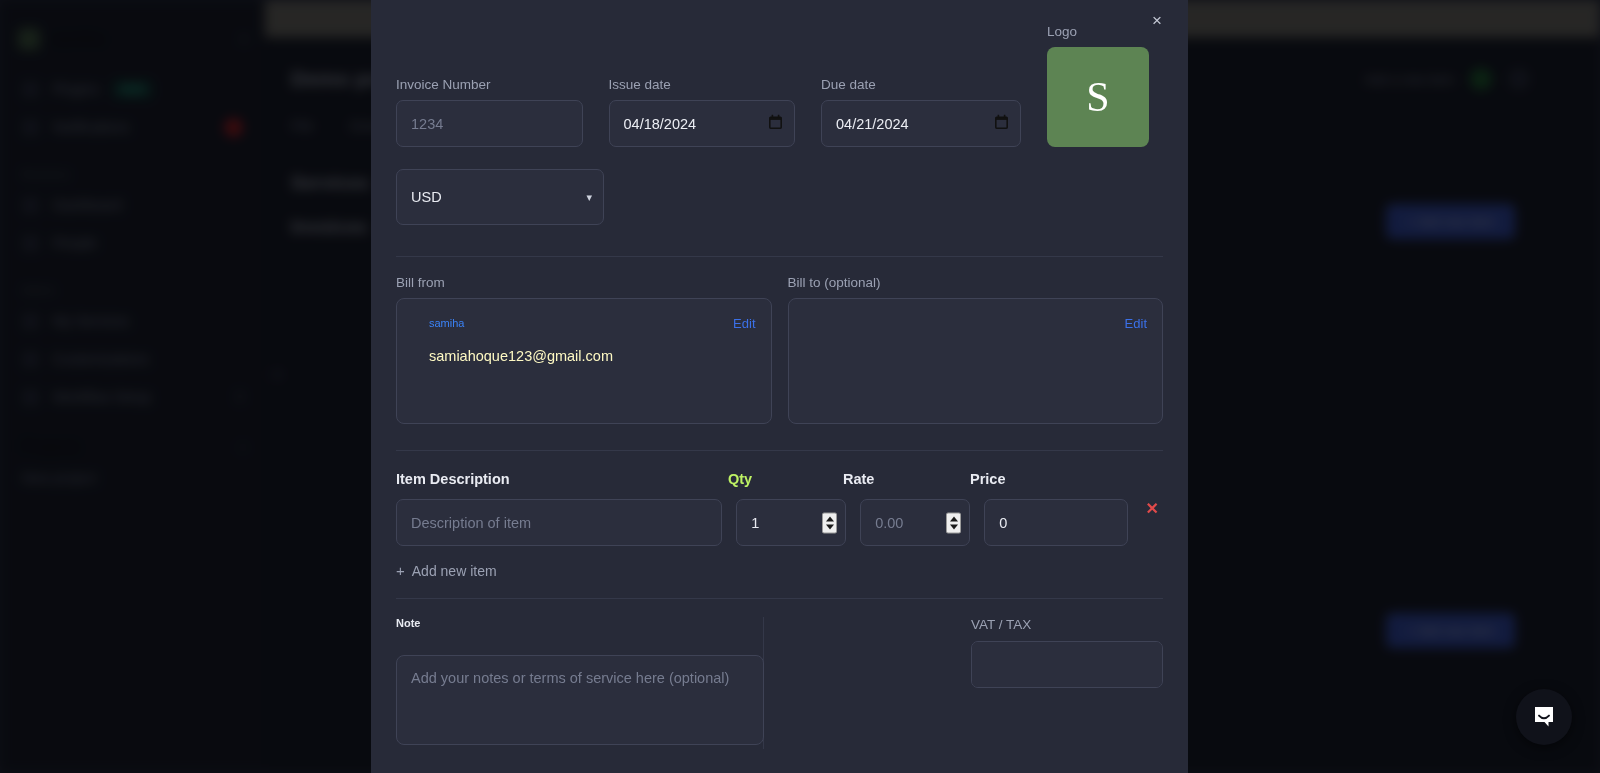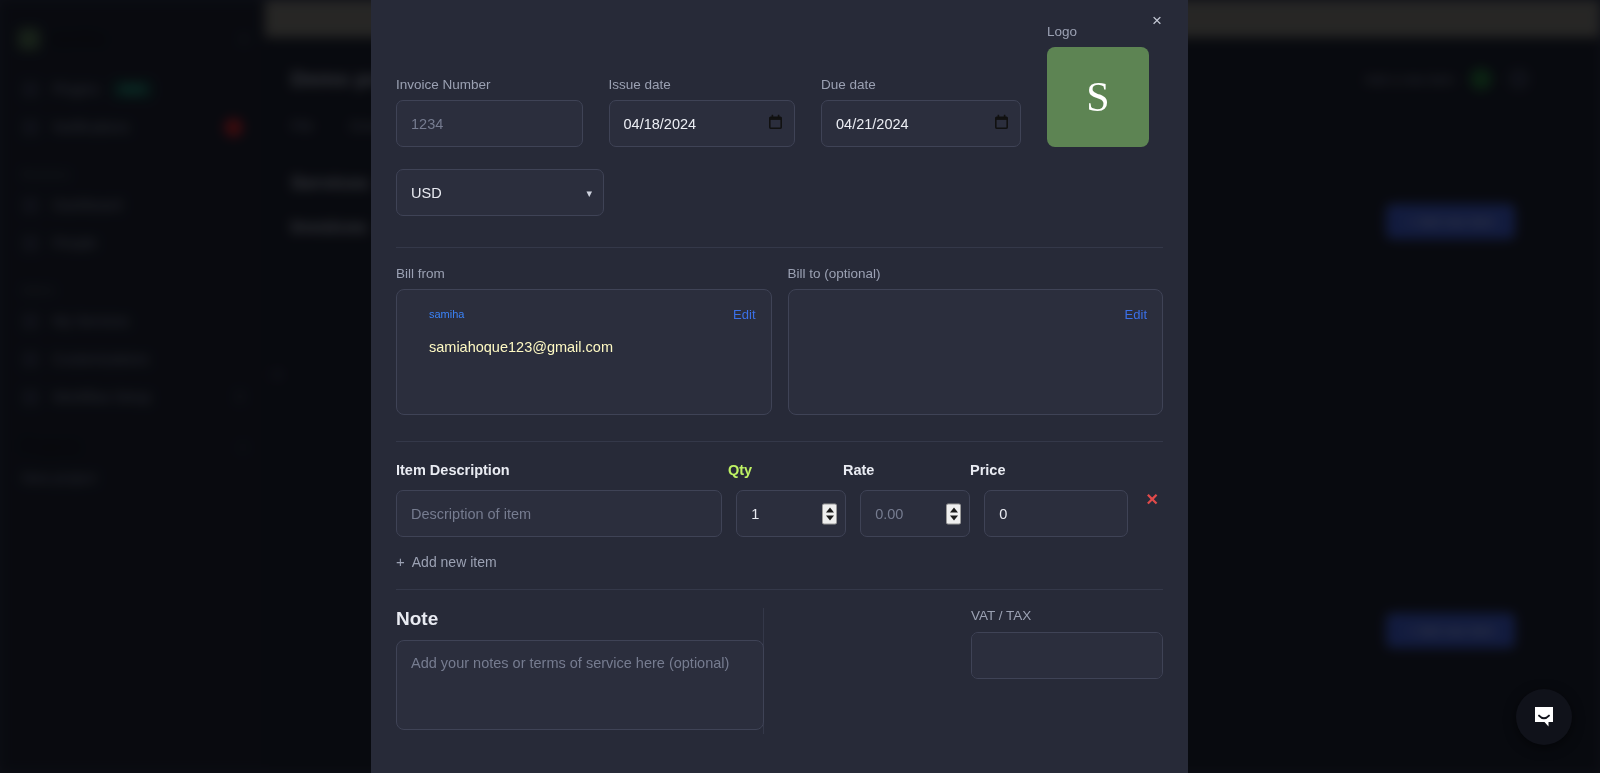--- a/index.html
+++ b/index.html
@@ -289,21 +289,21 @@
     font-weight: 400;
   }
 
   .currency-block { margin-top: 22px; }
   .select-wrap {
     position: relative;
     width: 208px;
   }
   .sel {
     width: 100%;
-    height: 47px;
+    height: 56px;
     background: #2b2e3d;
     border: 1px solid #3f4356;
     border-radius: 7px;
     color: #e8eaf1;
     font-size: 14.5px;
     font-family: "Liberation Sans", sans-serif;
     padding: 0 30px 0 14px;
     appearance: none;
     -webkit-appearance: none;
     outline: none;
@@ -442,23 +442,23 @@
     margin-top: 18px;
   }
   .note-col {
     width: 368px;
     padding-right: 18px;
     border-right: 1px solid #343849;
     min-height: 95px;
   }
   .note-label {
     color: #e9ebf2;
-    font-size: 19px;
+    font-size: 11px;
     font-weight: 600;
-    margin-bottom: 10px;
+    margin-bottom: 26px;
   }
   .note-area {
     width: 368px;
     height: 90px;
     background: #2b2e3d;
     border: 1px solid #3f4356;
     border-radius: 8px;
     color: #e8eaf1;
     font-size: 14.5px;
     font-family: "Liberation Sans", sans-serif;

